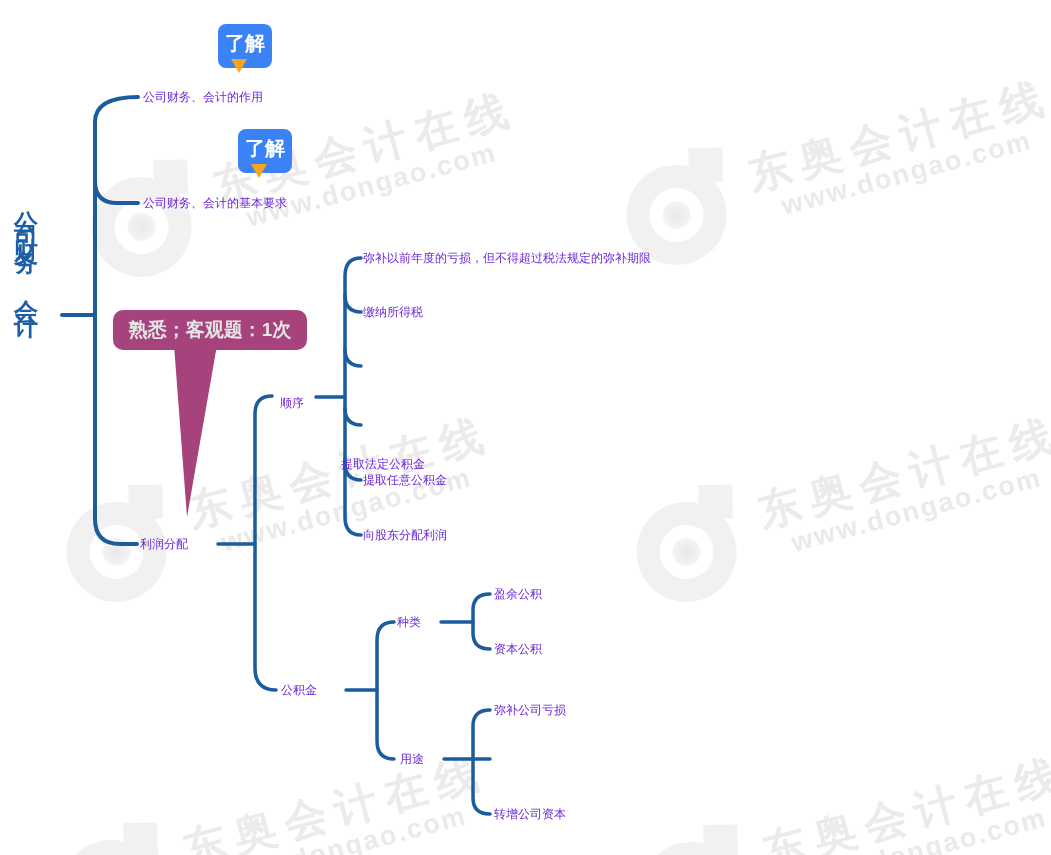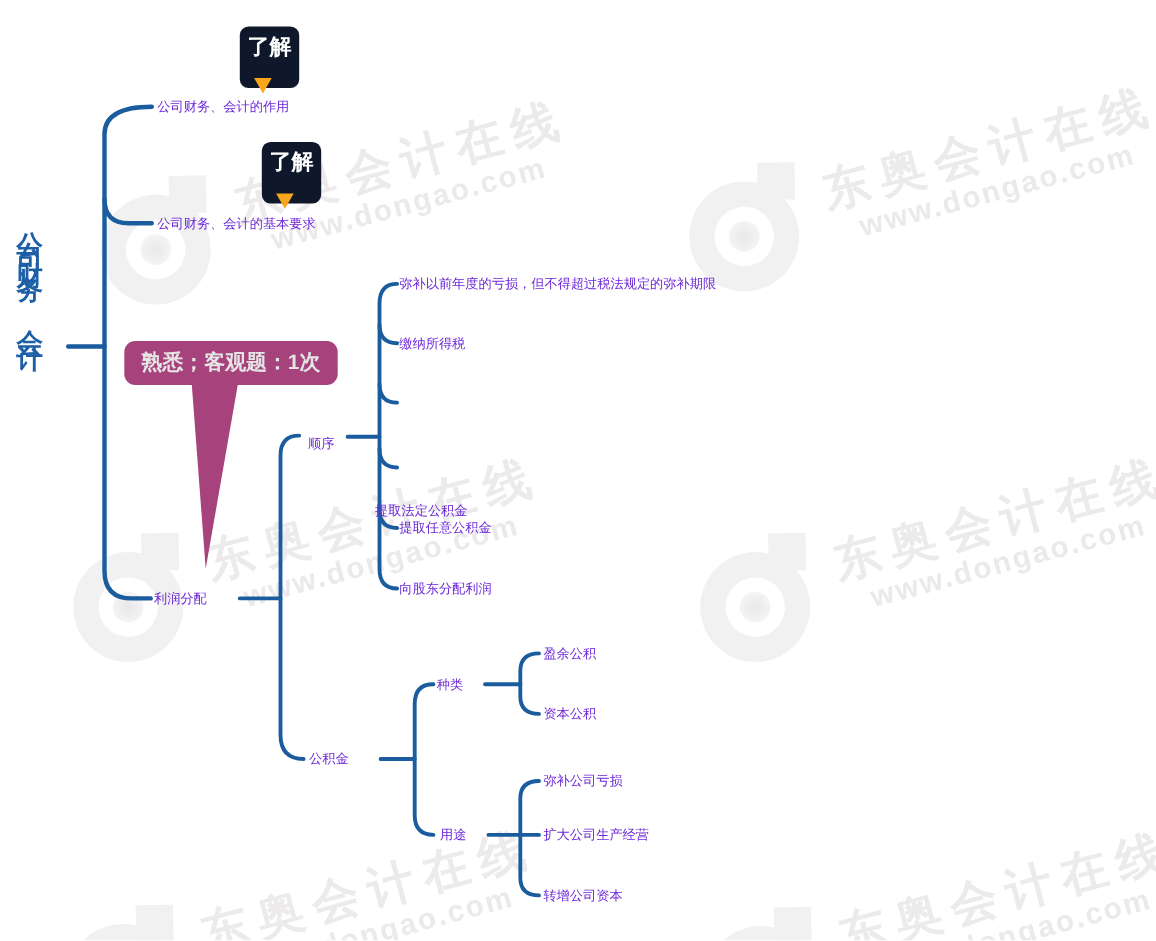--- a/index.html
+++ b/index.html
@@ -28,21 +28,21 @@
     position:absolute;z-index:2;color:#6d28d9;font-size:12px;line-height:26px;
     white-space:nowrap;cursor:default;
   }
   .root{
     left:10px;top:192px;writing-mode:vertical-rl;text-orientation:upright;
     font-size:24px;font-weight:bold;color:#1d5fa6;letter-spacing:13px;line-height:32px;
   }
   .two-line{width:24px;white-space:normal;word-break:break-all;line-height:27px;}
   
   .badge{
-    position:absolute;z-index:3;width:54px;height:56px;border-radius:8px;background:#0f172a;
+    position:absolute;z-index:3;width:54px;height:44px;border-radius:8px;background:#3b82f6;
     color:#ffffff;font-weight:bold;font-size:20px;text-align:center;line-height:38px;
   }
   .badge::after{
     content:"";position:absolute;left:13px;bottom:-13px;width:0;height:0;
     border:8px solid transparent;border-top:14px solid #f7a51d;
   }
   
   .note{
     position:absolute;left:113px;top:310px;z-index:3;width:194px;height:40px;border-radius:10px;
     background:#a7437c;color:#e5e5e5;font-weight:bold;font-size:19px;text-align:center;line-height:40px;
@@ -174,16 +174,15 @@
   <div class="node" style="left:341px;top:412px;margin-top:39px;">提取法定公积金</div>
   <div class="node" style="left:363px;top:522px;">向股东分配利润</div>
   <div class="node" style="left:363px;top:467px;">提取任意公积金</div>
 
   <div class="node" style="left:281px;top:677px;">公积金</div>
   <div class="node" style="left:397px;top:609px;">种类</div>
   <div class="node" style="left:494px;top:581px;">盈余公积</div>
   <div class="node" style="left:494px;top:636px;">资本公积</div>
   <div class="node" style="left:400px;top:746px;">用途</div>
   <div class="node" style="left:494px;top:697px;">弥补公司亏损</div>
-  <div class="node" style="left:494px;top:746px;">扩大公司生产经营</div>
   <div class="node" style="left:494px;top:801px;">转增公司资本</div>
 
 </div>
 
 </body></html>

